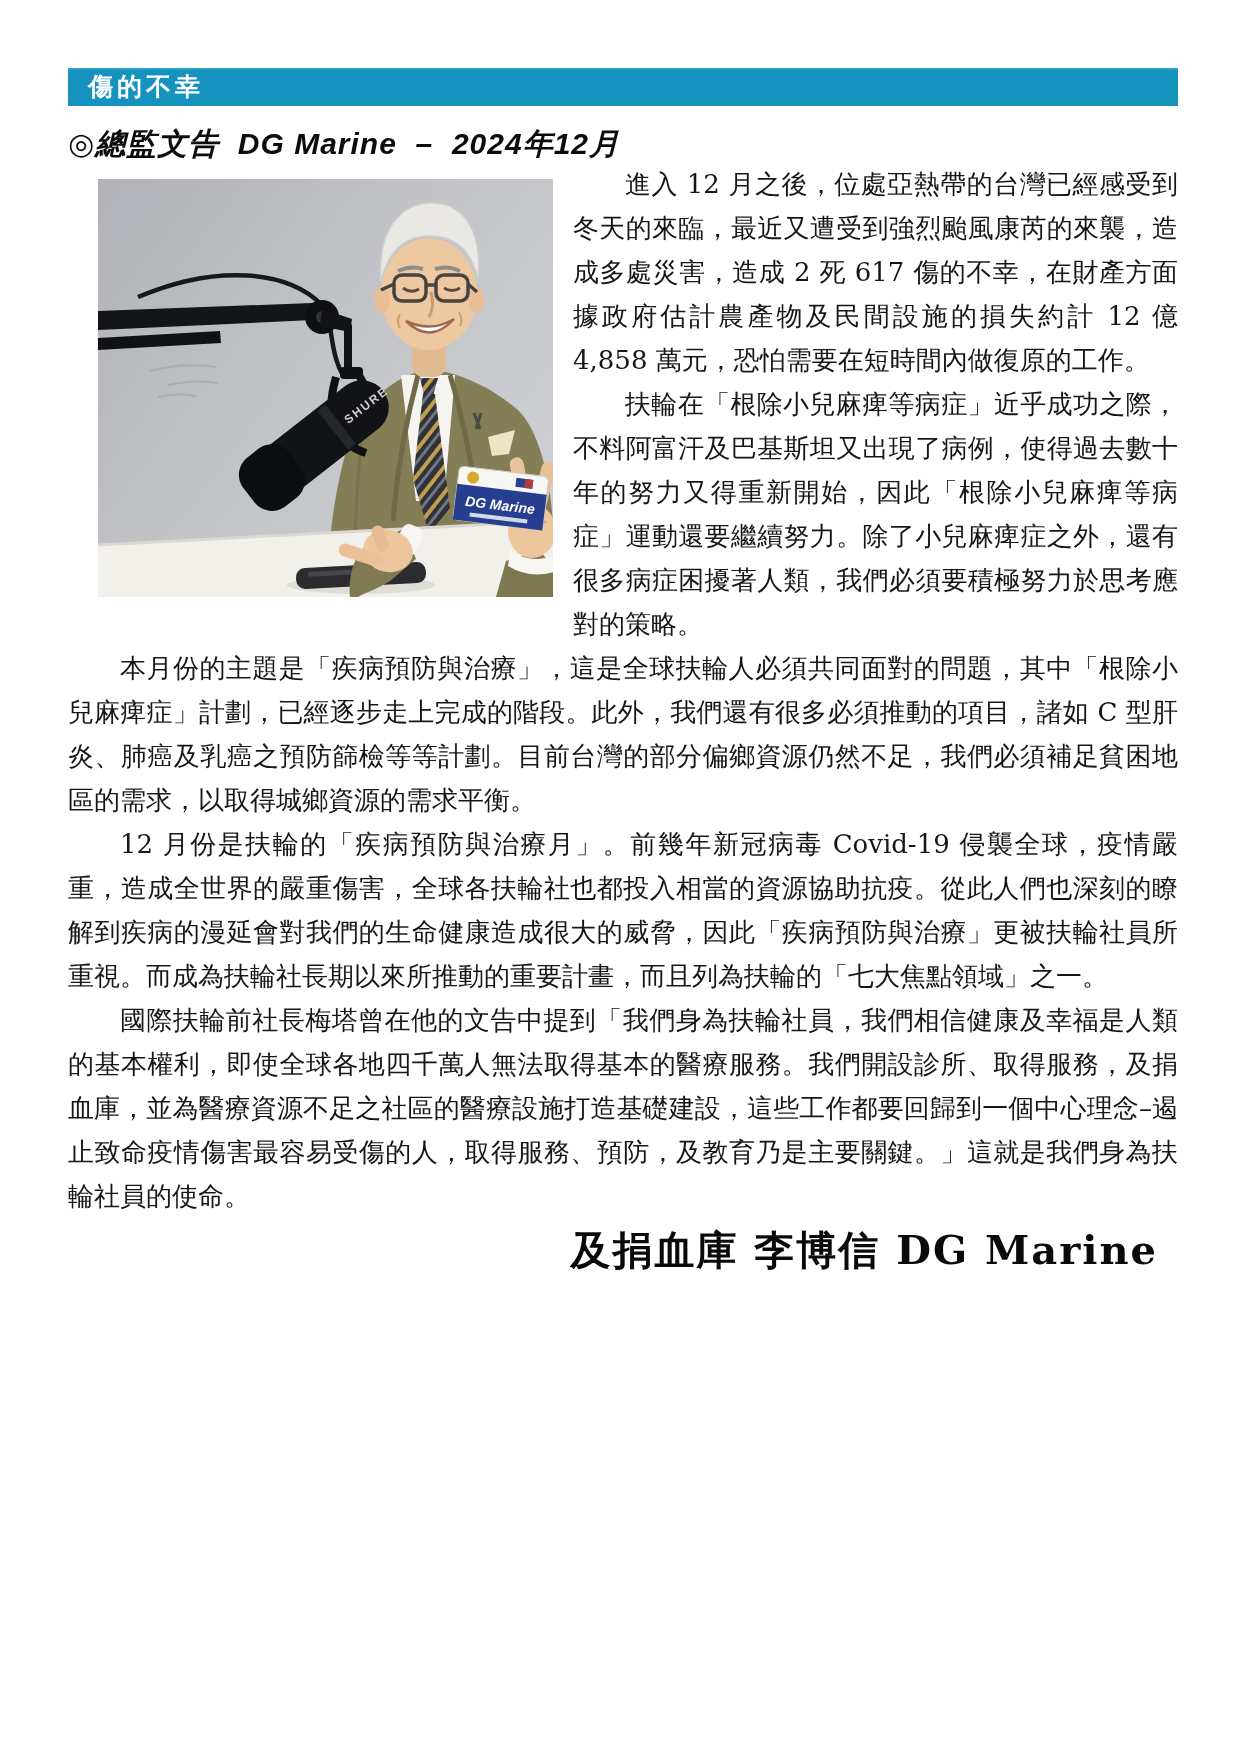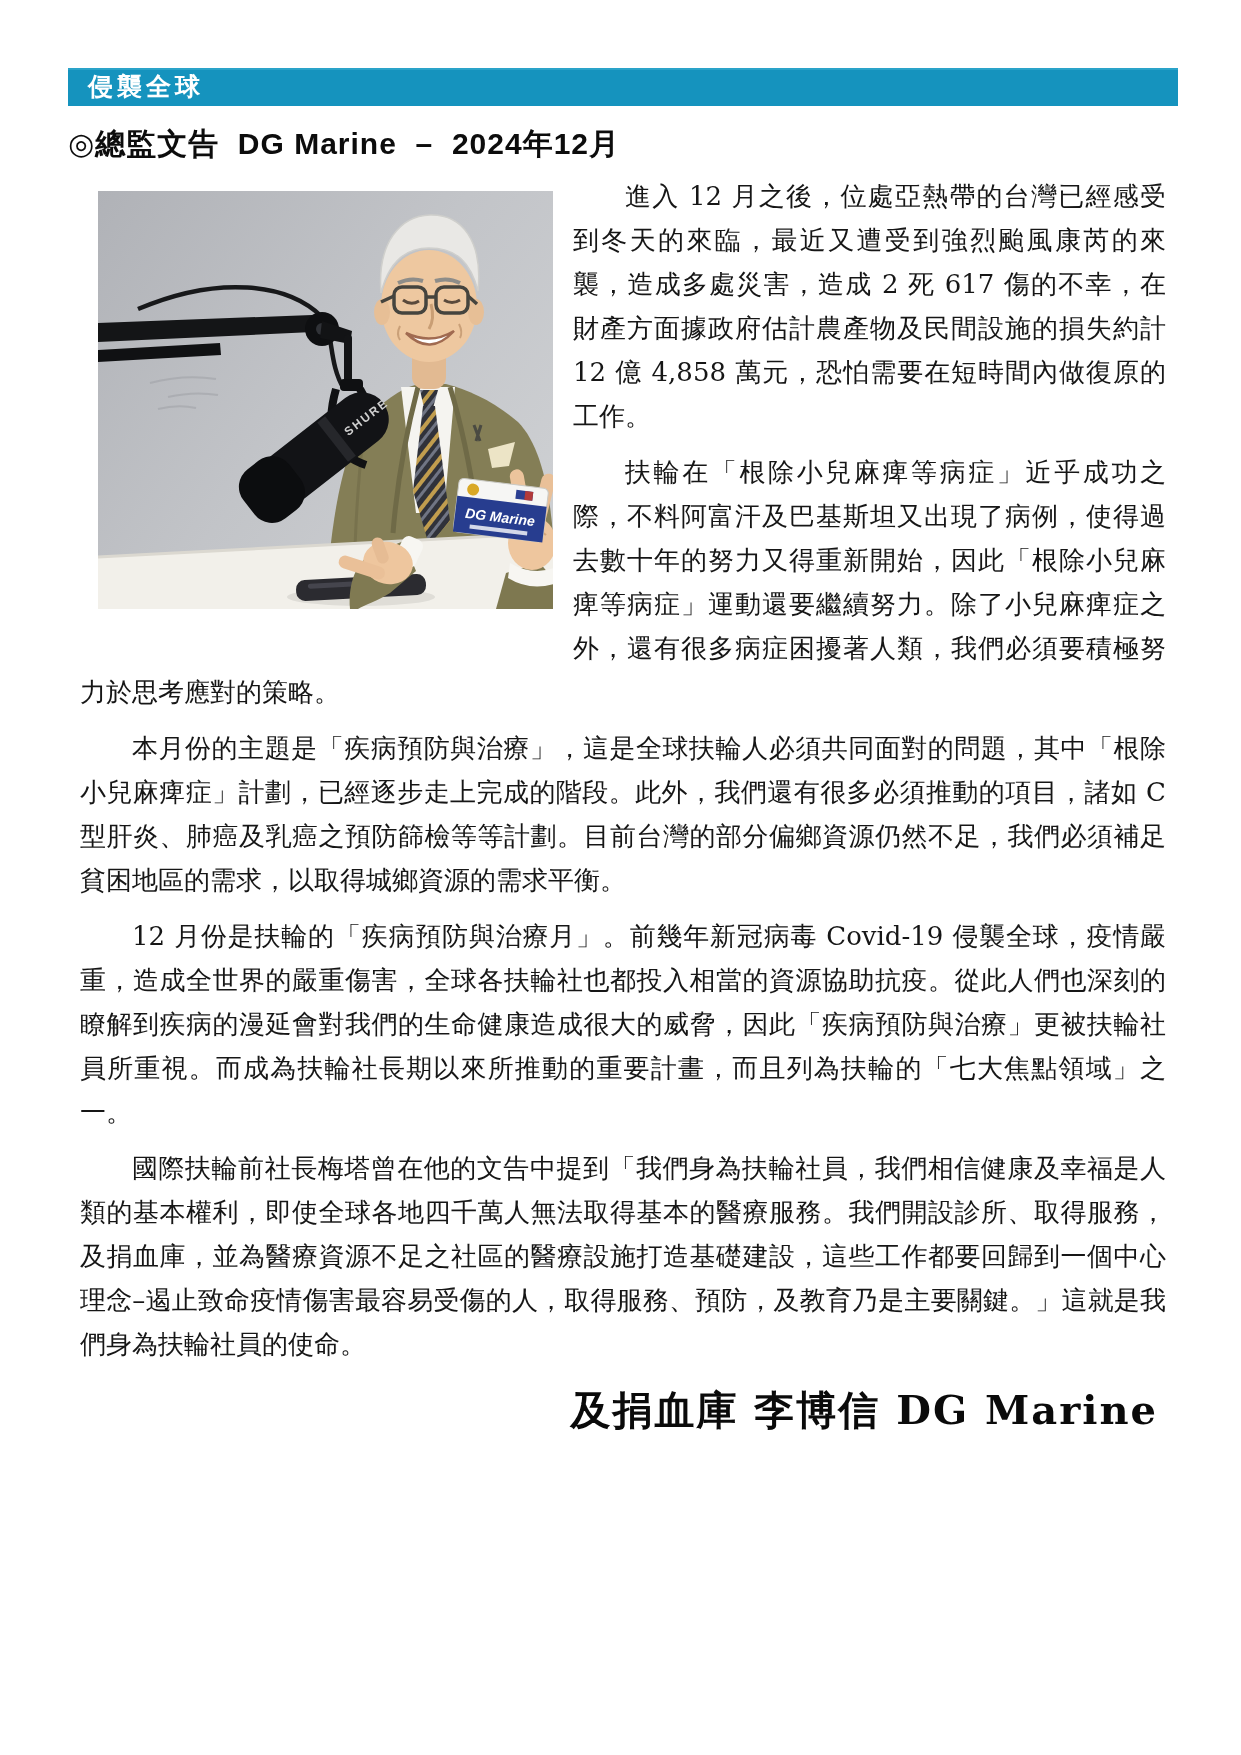--- a/index.html
+++ b/index.html
@@ -10,42 +10,42 @@
   
   .section-bar{margin:68px 63px 0 68px;height:36px;background:#1593be;
 img               display:flex;align-items:center;border-top:2px solid #2aa3c9;}
   .section-bar span{color:#ffffff;font-weight:bold;font-size:25px;
                padding-left:20px;letter-spacing:4px;
                font-family:"DejaVu Serif","Liberation Serif",serif;}
 
   
   .article-title{margin:20px 63px 0 68px;font-size:30px;font-weight:bold;color:#0c0c0c;
                font-family:"Liberation Sans","DejaVu Sans",sans-serif;
-               white-space:pre-wrap;letter-spacing:1px;line-height:36px;}
+               white-space:pre-wrap;letter-spacing:1px;line-height:36px;font-style:italic;}
 
   
   .article{margin:0 63px 0 68px;font-size:26px;line-height:44px;
            text-align:justify;}
-  .article p{margin:12px;text-indent:2em;}
+  .article p{margin:0;text-indent:2em;}
   .photo{float:left;width:455px;height:418px;margin:17px 20px 30px 30px;
          padding:0;overflow:hidden;}
   .photo svg{display:block;}
   .clear{clear:both;}
 
   .signature{margin-top:10px;padding-right:20px;text-align:right;
              font-size:40px;font-weight:bold;color:#0a0a0a;letter-spacing:2px;
              font-family:"DejaVu Serif","Liberation Serif",serif;}
 </style>
 </head>
 <body>
 
 <div class="page">
 
   <div class="section-bar">
-    <span>侵襲全球</span>
+    <span>傷的不幸</span>
   </div>
 
   <h1 class="article-title">◎總監文告  DG Marine  –  2024年12月</h1>
 
   <div class="article">
 
     <figure class="photo">
       <svg viewBox="0 0 455 418" width="455" height="418" xmlns="http://www.w3.org/2000/svg">
         <defs>
           <linearGradient id="wallg" x1="0" y1="0" x2="1" y2="0.7">

